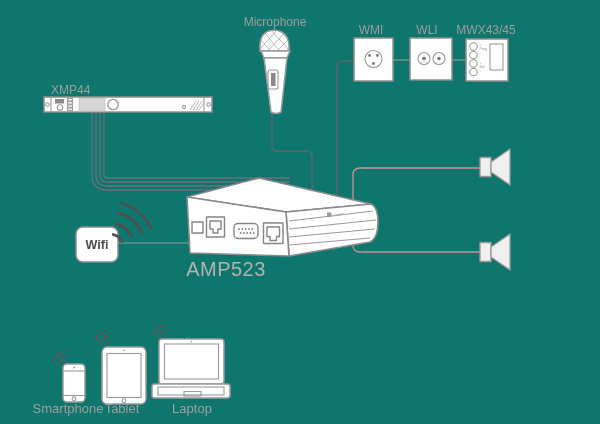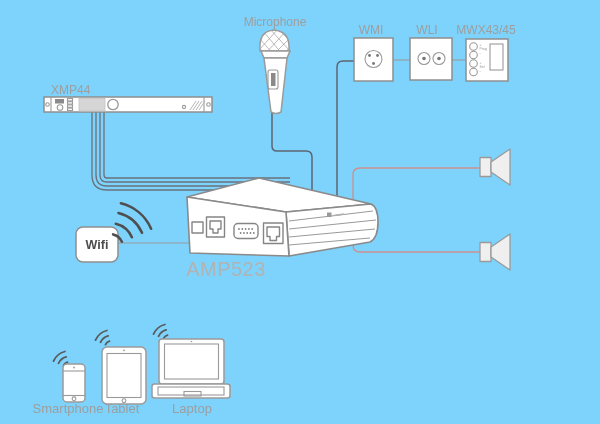--- a/index.html
+++ b/index.html
@@ -1,16 +1,16 @@
 <!DOCTYPE html>
 <html><head>
 <meta charset="utf-8">
 <style>
   html,body{margin:0;padding:0;background:#ffffff;}
-  .stage{position:relative;width:600px;height:424px;background:#7dd3fc;overflow:hidden;
+  .stage{position:relative;width:600px;height:424px;background:#0f766e;overflow:hidden;
          font-family:"Liberation Sans",sans-serif;}
   svg{display:block;}
   text{font-family:"Liberation Sans",sans-serif;}
   .lbl{fill:#9e9e9e;font-size:12px;}
   .lbl-sm{fill:#9e9e9e;font-size:13px;}
   .lbl-amp{fill:#b2b2b2;font-size:20px;letter-spacing:.5px;}
   .lbl-wifi{fill:#4d4d4d;font-size:12.5px;font-weight:bold;}
   .tiny{fill:#999;font-size:3.5px;}
   .box{fill:#ffffff;stroke:#8f8f8f;stroke-width:1.5;}
   .dev{fill:#ffffff;stroke:#9a9a9a;stroke-width:1.5;}

